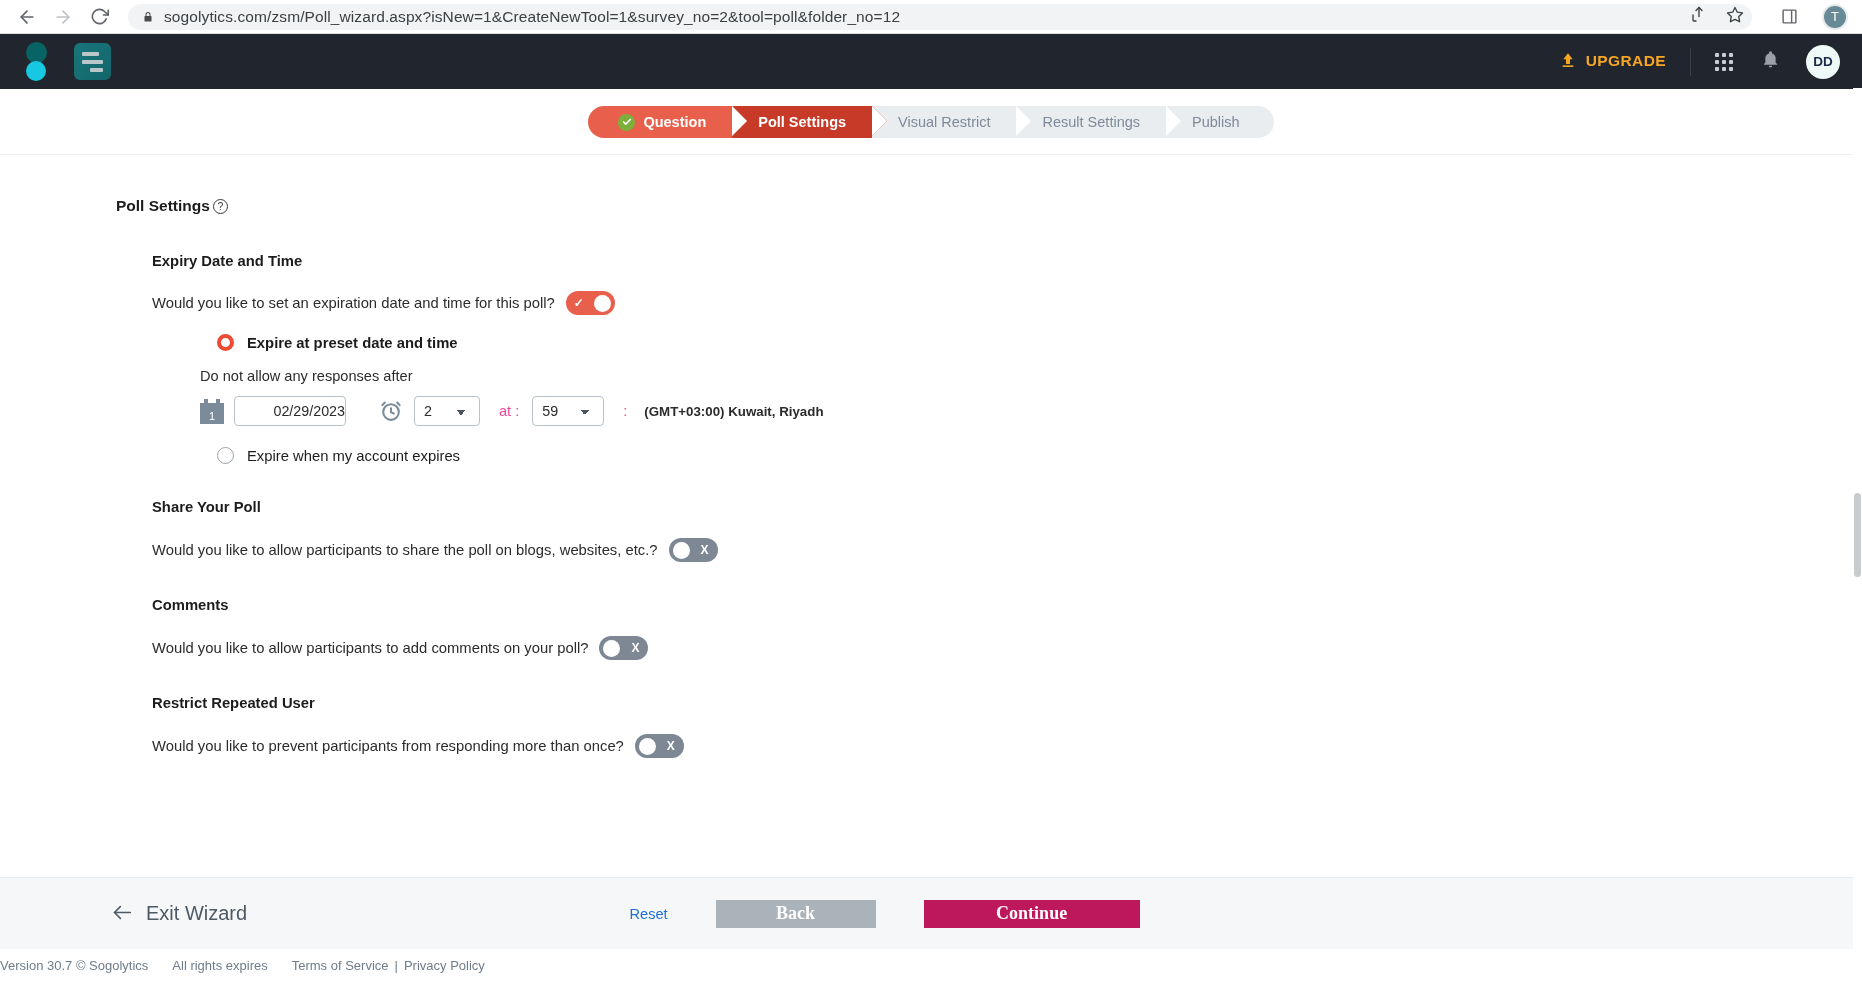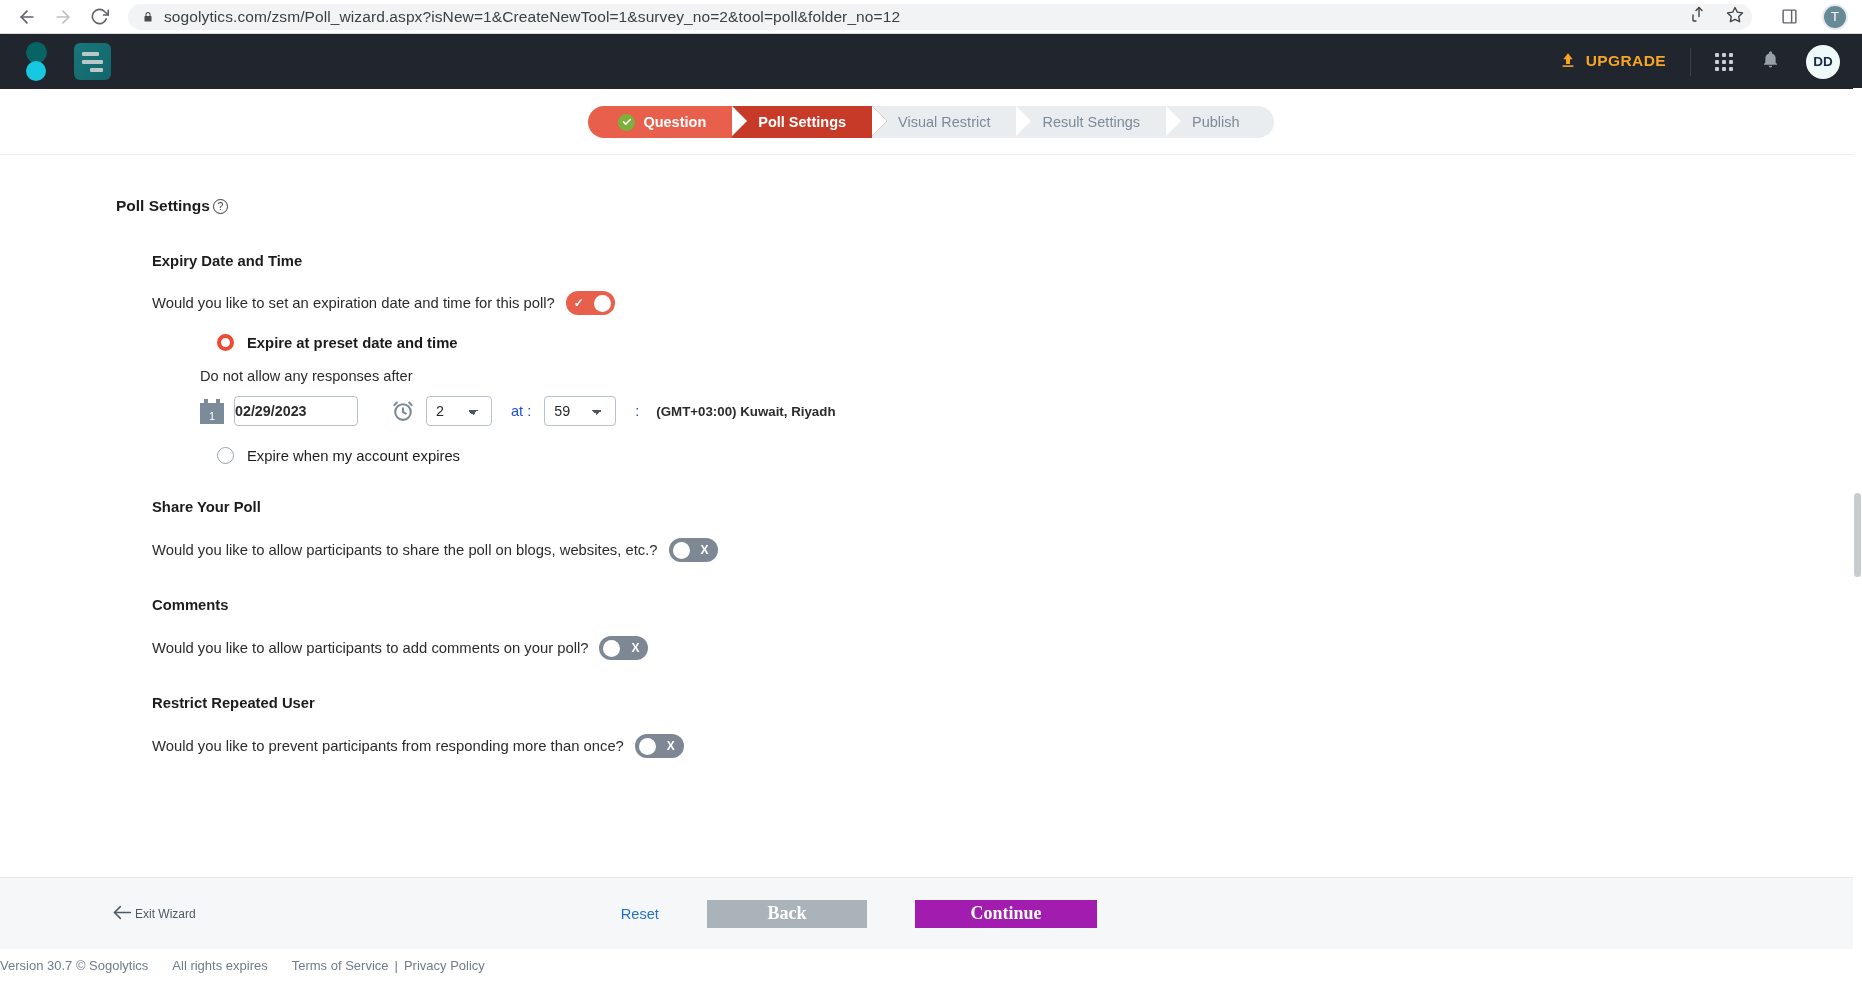--- a/index.html
+++ b/index.html
@@ -303,29 +303,28 @@
   }
   .cal-icon { width: 24px; height: 25px; position: relative; flex:0 0 auto; }
   .cal-icon .top { position:absolute; top:4px; left:0; width:24px; height:6px; background:#7b8b99;}
   .cal-icon .ring1, .cal-icon .ring2 { position:absolute; top:0; width:4px; height:6px; background:#7b8b99;}
   .cal-icon .ring1 { left:4px; } .cal-icon .ring2 { left:16px; }
   .cal-icon .body {
     position:absolute; top:10px; left:0; width:24px; height:15px; background:#7b8b99;
     color:#ffffff; font-size:11px; display:flex; align-items:center; justify-content:center;
   }
   .date-input {
-    width: 124px; height: 30px;
+    width: 112px; height: 30px;
     border: 1px solid #b9c2cb;
     border-radius: 4px;
     background: #ffffff;
-    text-align: left;
+    text-align: right;
     font-size: 14.3px;
     color: #2b2b2b;
     font-family: "Liberation Sans", sans-serif;
-    font-weight: bold;
   }
   .clock-icon { width: 26px; height: 26px; flex: 0 0 auto; color: #7b8b99; margin-left: 22px;}
   .sel {
     height: 30px;
     border: 1px solid #b9c2cb;
     border-radius: 4px;
     background: #ffffff;
     font-size: 14.3px;
     color: #2b2b2b;
     padding-left: 9px;
@@ -333,39 +332,39 @@
     appearance: none;
     background-image:
       linear-gradient(45deg, transparent 50%, #4b5563 50%),
       linear-gradient(135deg, #4b5563 50%, transparent 50%);
     background-position: calc(100% - 18px) 13px, calc(100% - 13px) 13px;
     background-size: 5px 5px, 5px 5px;
     background-repeat: no-repeat;
   }
   .sel.hour { width: 66px; }
   .sel.minute { width: 72px; }
-  .at-txt { font-size: 14.6px; color: #1d4ed8; margin: 0 3px 0 9px; }
+  .at-txt { font-size: 14.6px; color: #ec4899; margin: 0 3px 0 9px; }
   .tz-txt { font-size: 13.3px; font-weight: bold; color: #2b2b2b; margin-left: 4px; }
 
   
   .footer {
     position: absolute;
     left: 0; right: 0;
     bottom: 33px;
     height: 72px;
     background: #f6f7f8;
     border-top: 1px solid #e6e9ec;
     display: flex;
     align-items: center;
     padding: 0 40px;
   }
   .exit-wizard {
-    display: flex; align-items: center; gap: 3px;
+    display: flex; align-items: center; gap: 14px;
     color: #4d5a66;
-    font-size: 12px;
+    font-size: 20px;
     margin-left: 72px;
   }
   .foot-center {
     flex: 1 1 auto;
     display: flex;
     align-items: center;
     justify-content: center;
     gap: 48px;
   }
   .reset-link {
@@ -378,21 +377,21 @@
   .btn {
     width: 160px; height: 28px;
     border: none;
     border-radius: 0;
     font-size: 18px;
     font-weight: bold;
     font-family: Liberation Serif, serif;
     color: #ffffff;
   }
   .btn.back { background: #aab2ba; }
-  .btn.continue { background: #a21caf; width: 182px; }
+  .btn.continue { background: #be185d; width: 216px; }
   .foot-right { width: 300px; }
 
   .versionbar {
     position: absolute;
     left: 0; right: 0; bottom: 0;
     height: 33px;
     background: #ffffff;
     display: flex;
     align-items: center;
     gap: 24px;

